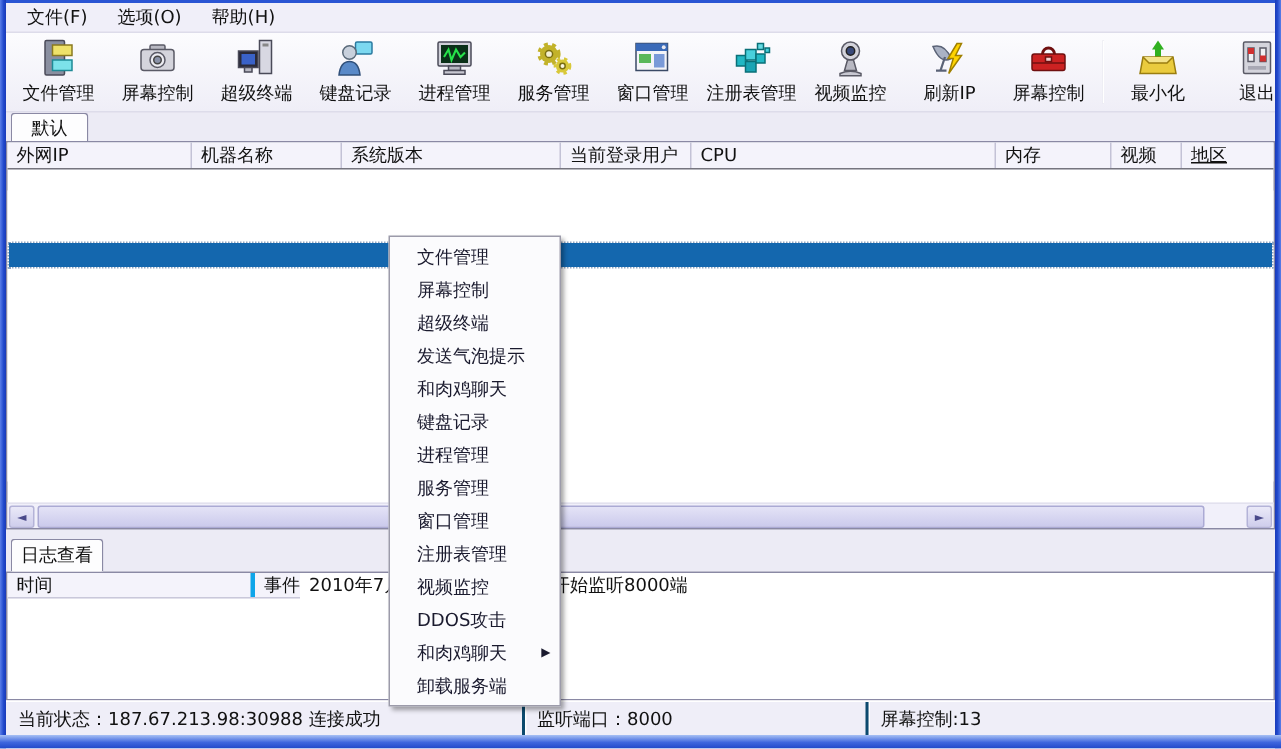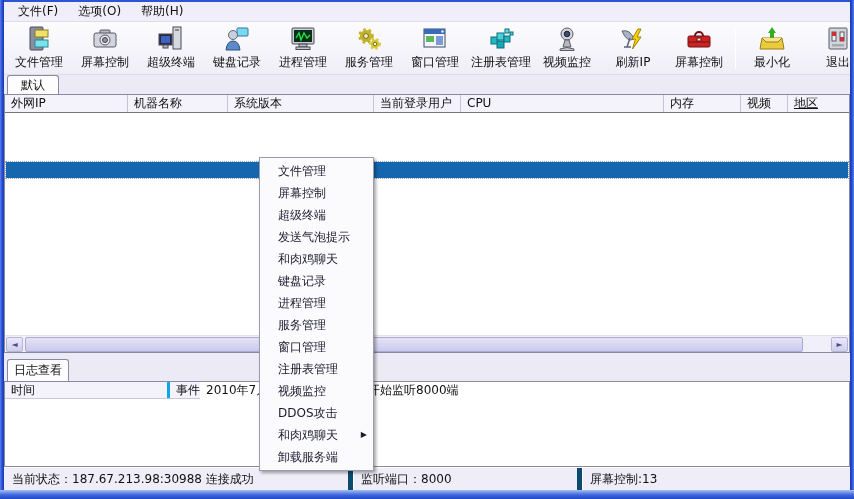--- a/index.html
+++ b/index.html
@@ -55,21 +55,21 @@
   .log-header { height:17px; flex:0 0 auto; display:flex; background:#F4F3FB; border-bottom:1px solid #C9C8DA; }
   .log-header .hcell { padding-left:6px; line-height:16px; border-left:3px solid #0ea5e9; }
   .log-header .hcell:first-child { border-left:none; }
   .lc1{width:162px;} .lc2{flex:1;}
   .log-row { height:17px; display:flex; }
   .log-row .cell { padding-left:6px; line-height:17px; white-space:nowrap; overflow:hidden; }
 
   
   .statusbar { height:23px; flex:0 0 auto; display:flex; align-items:center; background:#EFEEF8; border-top:1px solid #FFFFFF; }
   .sb-sec { height:100%; display:flex; align-items:center; padding-left:8px; white-space:nowrap; overflow:hidden; }
-  .sb-sec + .sb-sec { border-left:5px solid #0c4a6e; box-shadow:inset 1px 0 0 #FFFFFF; }
+  .sb-sec + .sb-sec { border-left:2px solid #0c4a6e; box-shadow:inset 1px 0 0 #FFFFFF; }
   .sec1 { width:344px; } .sec2 { width:229px; } .sec3 { flex:1; }
 
   
   .ctxmenu { position:absolute; left:259px; top:157px; width:115px; background:#FBFBFD; border:1px solid #9C9BAA; box-shadow:2px 2px 3px rgba(0,0,0,.35); padding:2px 0; z-index:50; }
   .ctx-item { height:22px; line-height:22px; padding-left:18px; color:#1A1A2E; position:relative; white-space:nowrap; }
   .ctx-arrow { position:absolute; right:6px; top:0; font-size:8px; line-height:22px; color:#1A1A2E; }
 </style>
 </head>
 <body>
 

